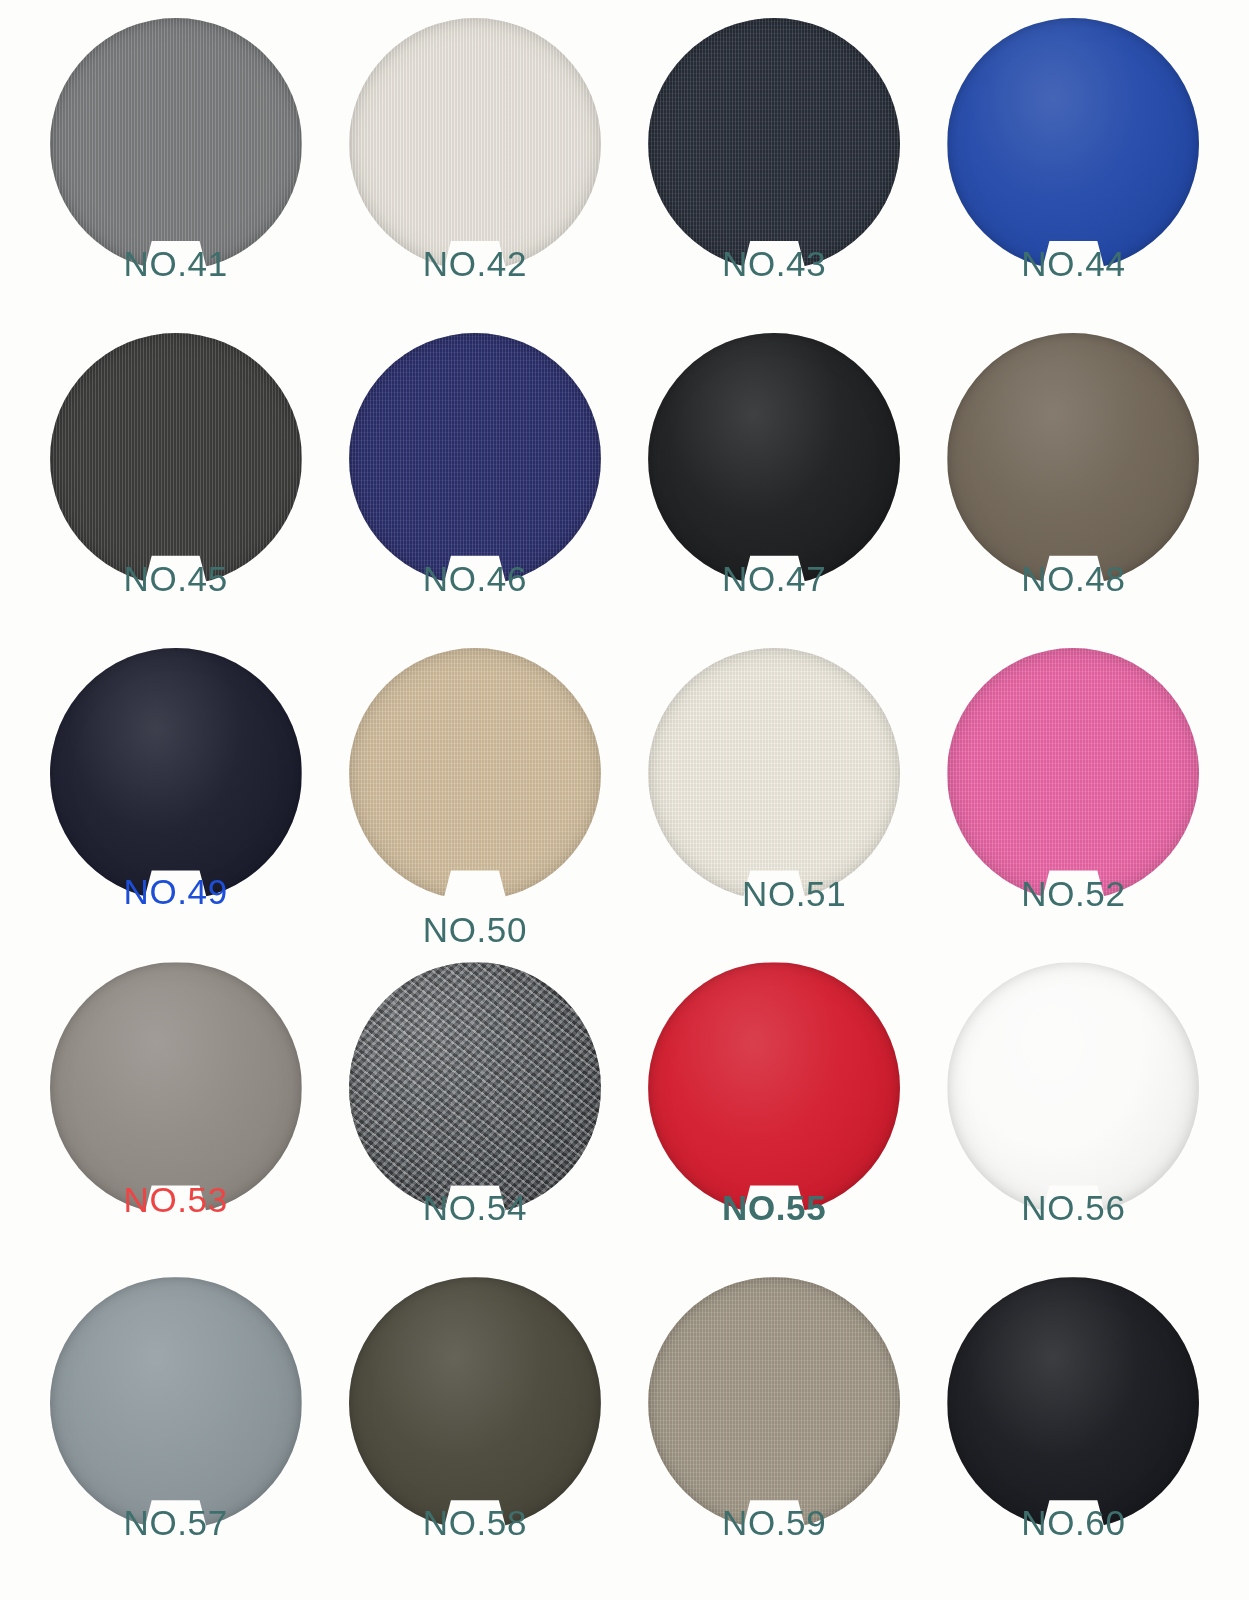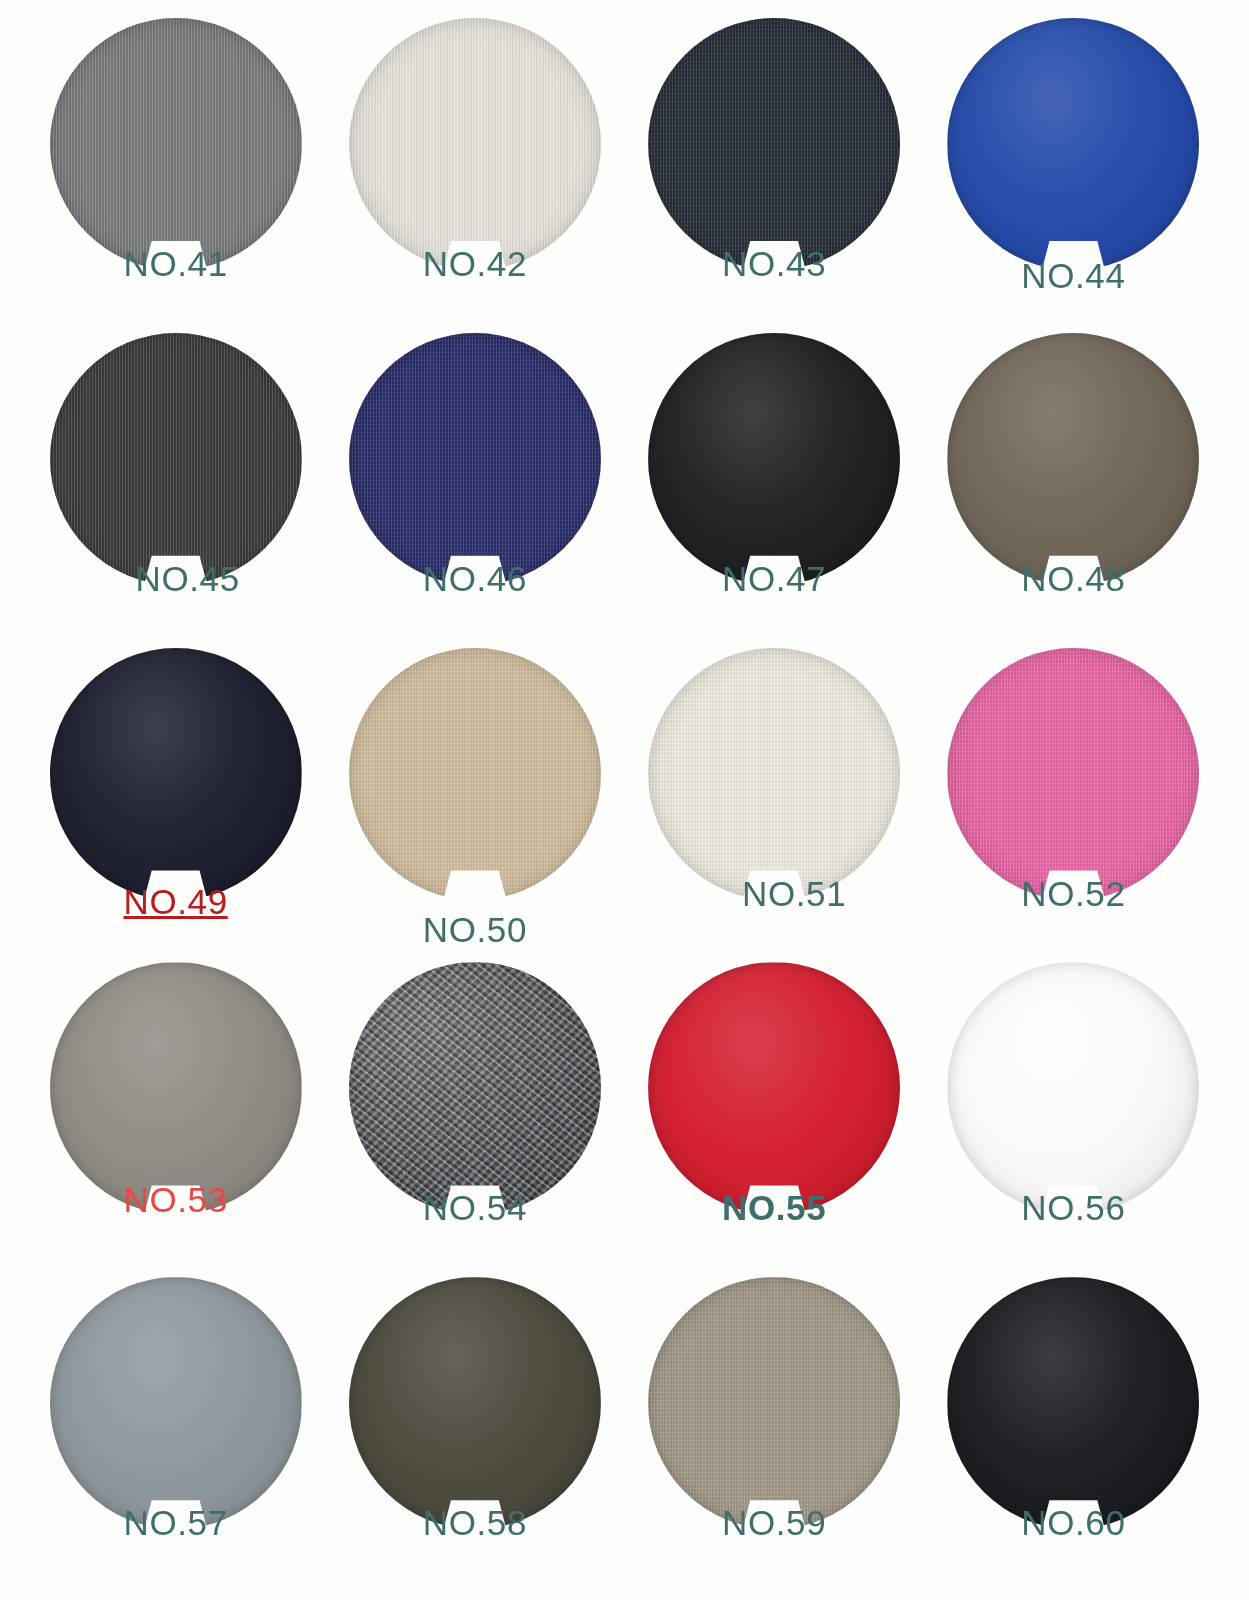--- a/index.html
+++ b/index.html
@@ -168,28 +168,28 @@
           <div class="weave knit"></div>
           <div class="edge"></div>
         </div>
         <div class="swatch-label" style="color: rgb(62, 111, 108); top: 228px;">NO.43</div>
       </div>
       <div class="swatch-cell">
         <div class="swatch-disc" style="background: rgb(31, 70, 168);">
           <div class="weave smooth"></div>
           <div class="edge"></div>
         </div>
-        <div class="swatch-label" style="color: rgb(62, 111, 108); top: 228px; margin-top: 12px;">NO.44</div>
+        <div class="swatch-label" style="color: rgb(62, 111, 108); top: 228px;">NO.44</div>
       </div>
       <div class="swatch-cell">
         <div class="swatch-disc" style="background: rgb(62, 63, 61);">
           <div class="weave rib"></div>
           <div class="edge"></div>
         </div>
-        <div class="swatch-label" style="color: rgb(62, 111, 108); top: 228px; margin-left: 12px;">NO.45</div>
+        <div class="swatch-label" style="color: rgb(62, 111, 108); top: 228px;">NO.45</div>
       </div>
       <div class="swatch-cell">
         <div class="swatch-disc" style="background: rgb(46, 50, 112);">
           <div class="weave knit"></div>
           <div class="edge"></div>
         </div>
         <div class="swatch-label" style="color: rgb(62, 111, 108); top: 228px;">NO.46</div>
       </div>
       <div class="swatch-cell">
         <div class="swatch-disc" style="background: rgb(25, 26, 28);">
@@ -203,21 +203,21 @@
           <div class="weave smooth"></div>
           <div class="edge"></div>
         </div>
         <div class="swatch-label" style="color: rgb(62, 111, 108); top: 228px;">NO.48</div>
       </div>
       <div class="swatch-cell">
         <div class="swatch-disc" style="background: rgb(23, 25, 42);">
           <div class="weave smooth"></div>
           <div class="edge"></div>
         </div>
-        <div class="swatch-label" style="color: #b91c1c; top: 236px; text-decoration: underline;">NO.49</div>
+        <div class="swatch-label" style="color: #1d4ed8; top: 226px;">NO.49</div>
       </div>
       <div class="swatch-cell">
         <div class="swatch-disc light" style="background: rgb(215, 195, 163);">
           <div class="weave knit"></div>
           <div class="edge"></div>
         </div>
         <div class="swatch-label" style="color: rgb(62, 111, 108); top: 228px; margin-top: 36px;">NO.50</div>
       </div>
       <div class="swatch-cell">
         <div class="swatch-disc light" style="background: rgb(243, 239, 228);">

